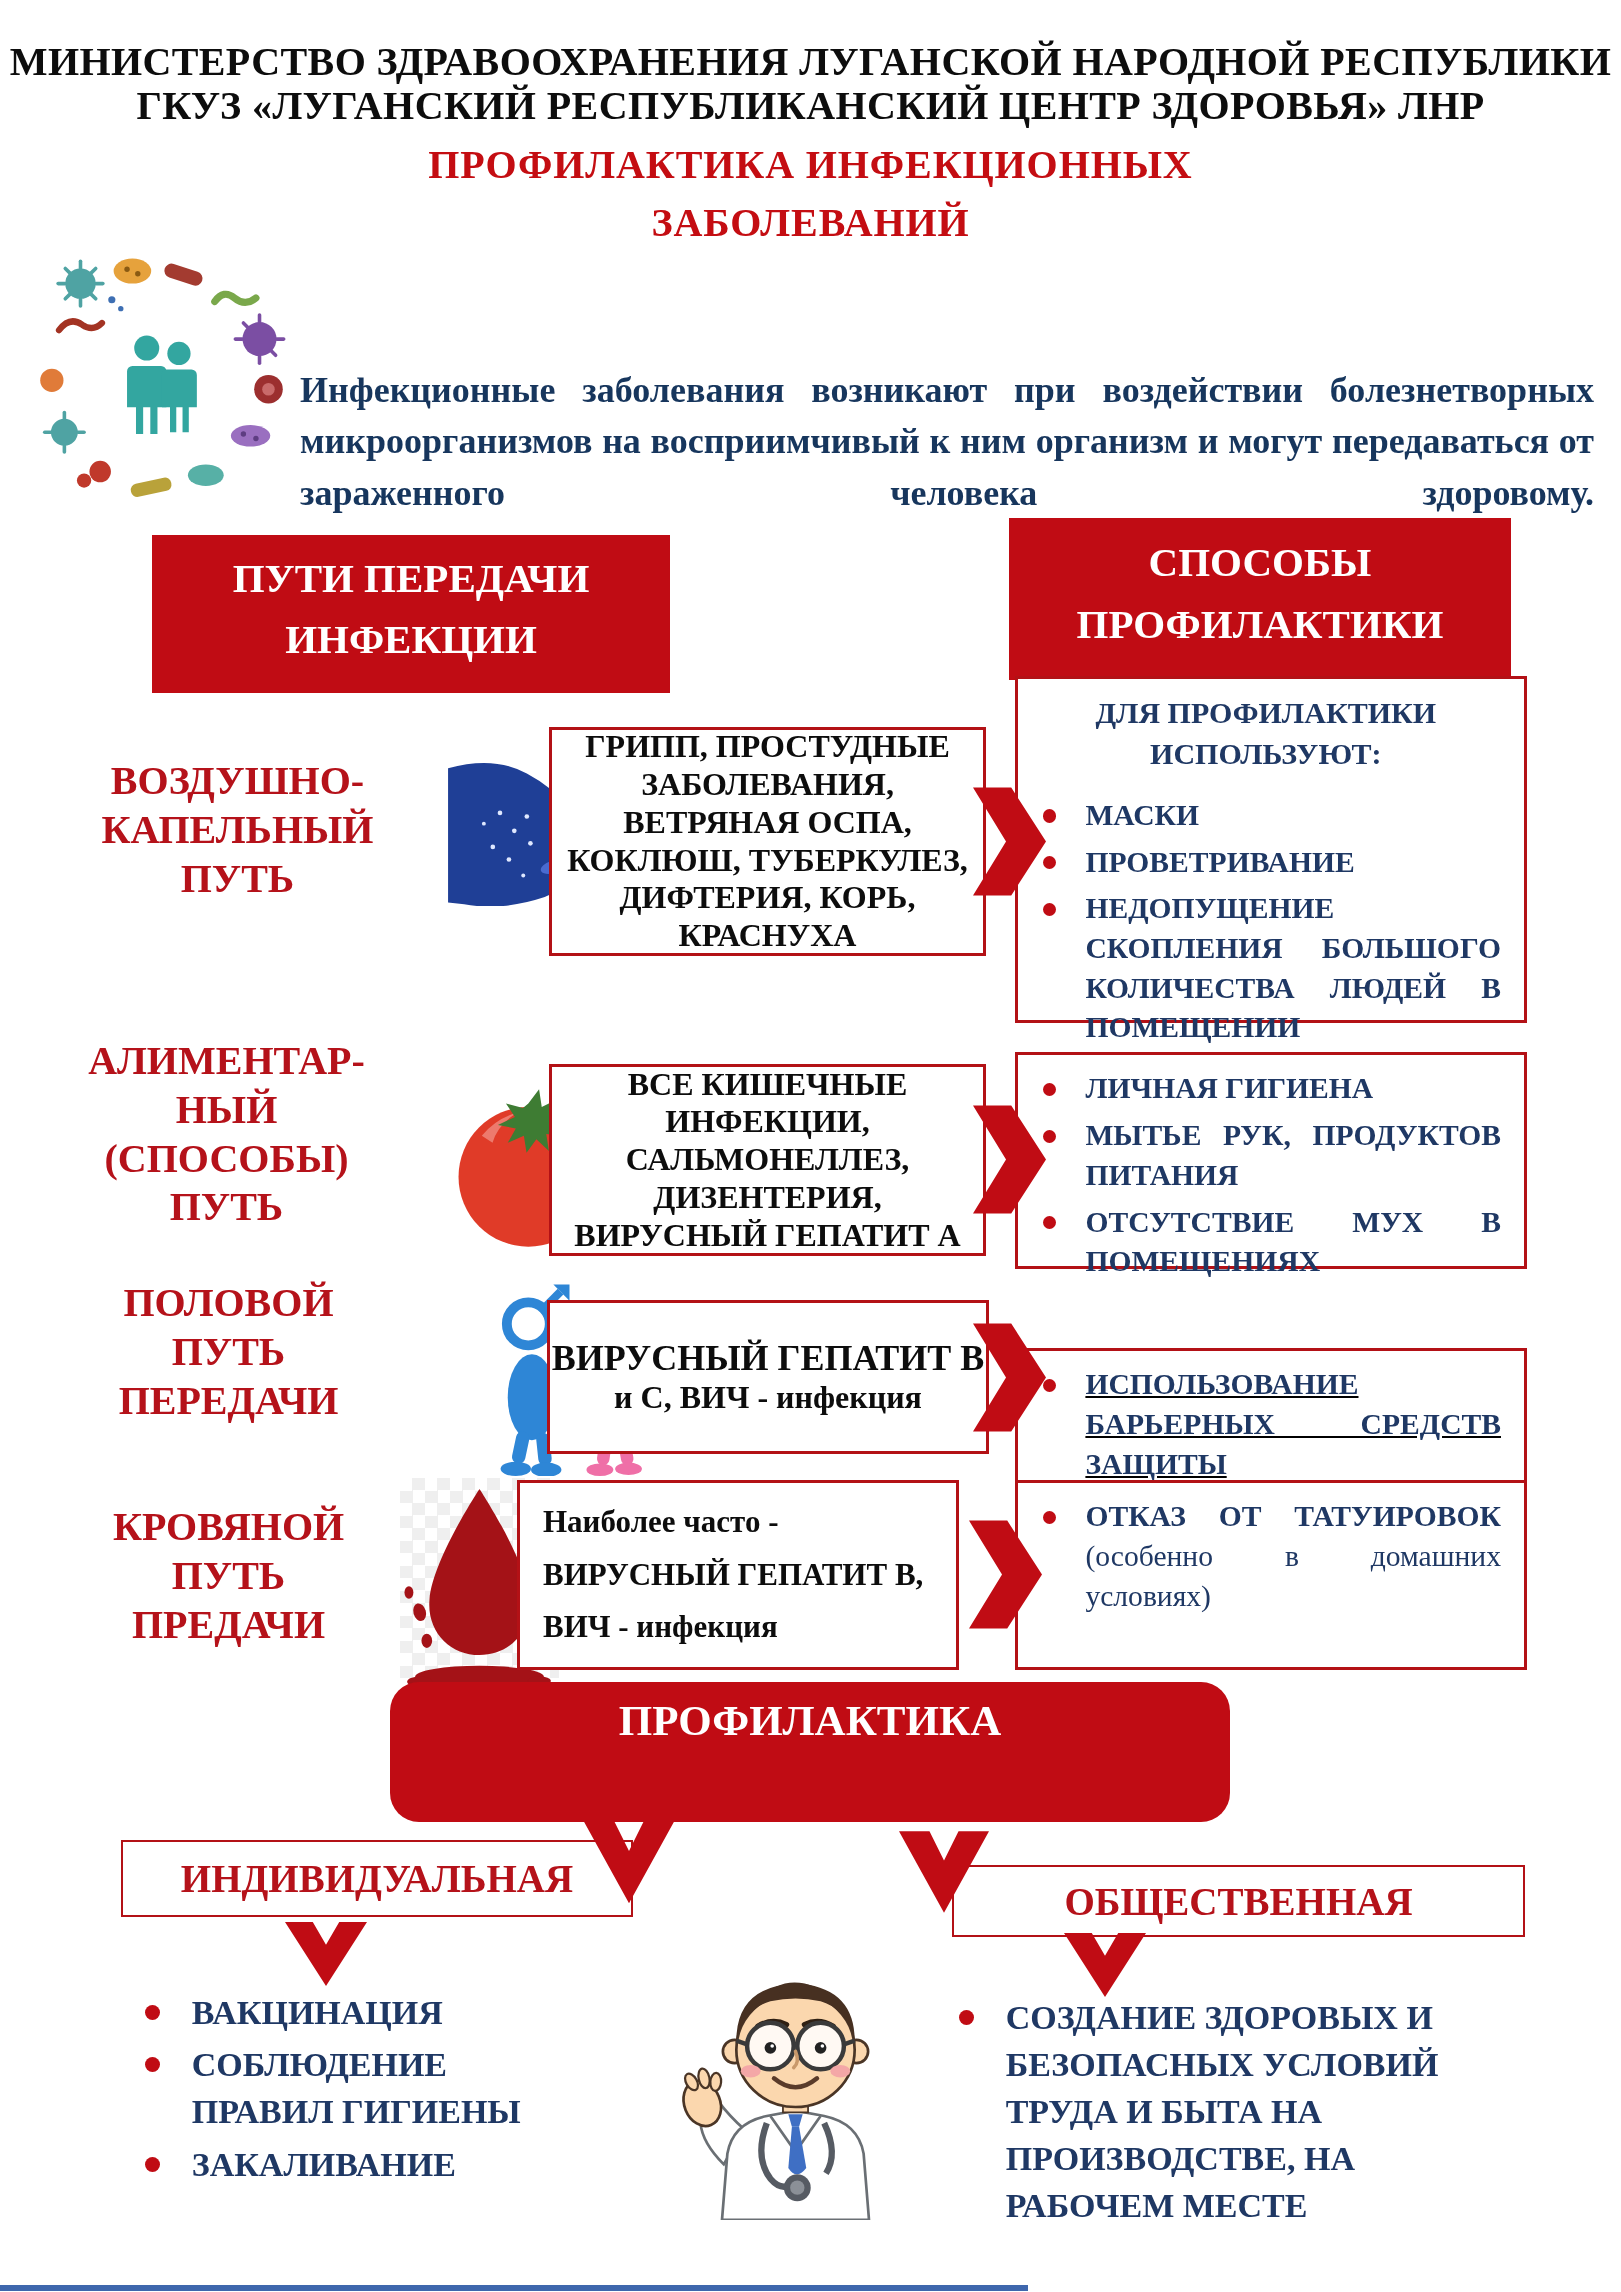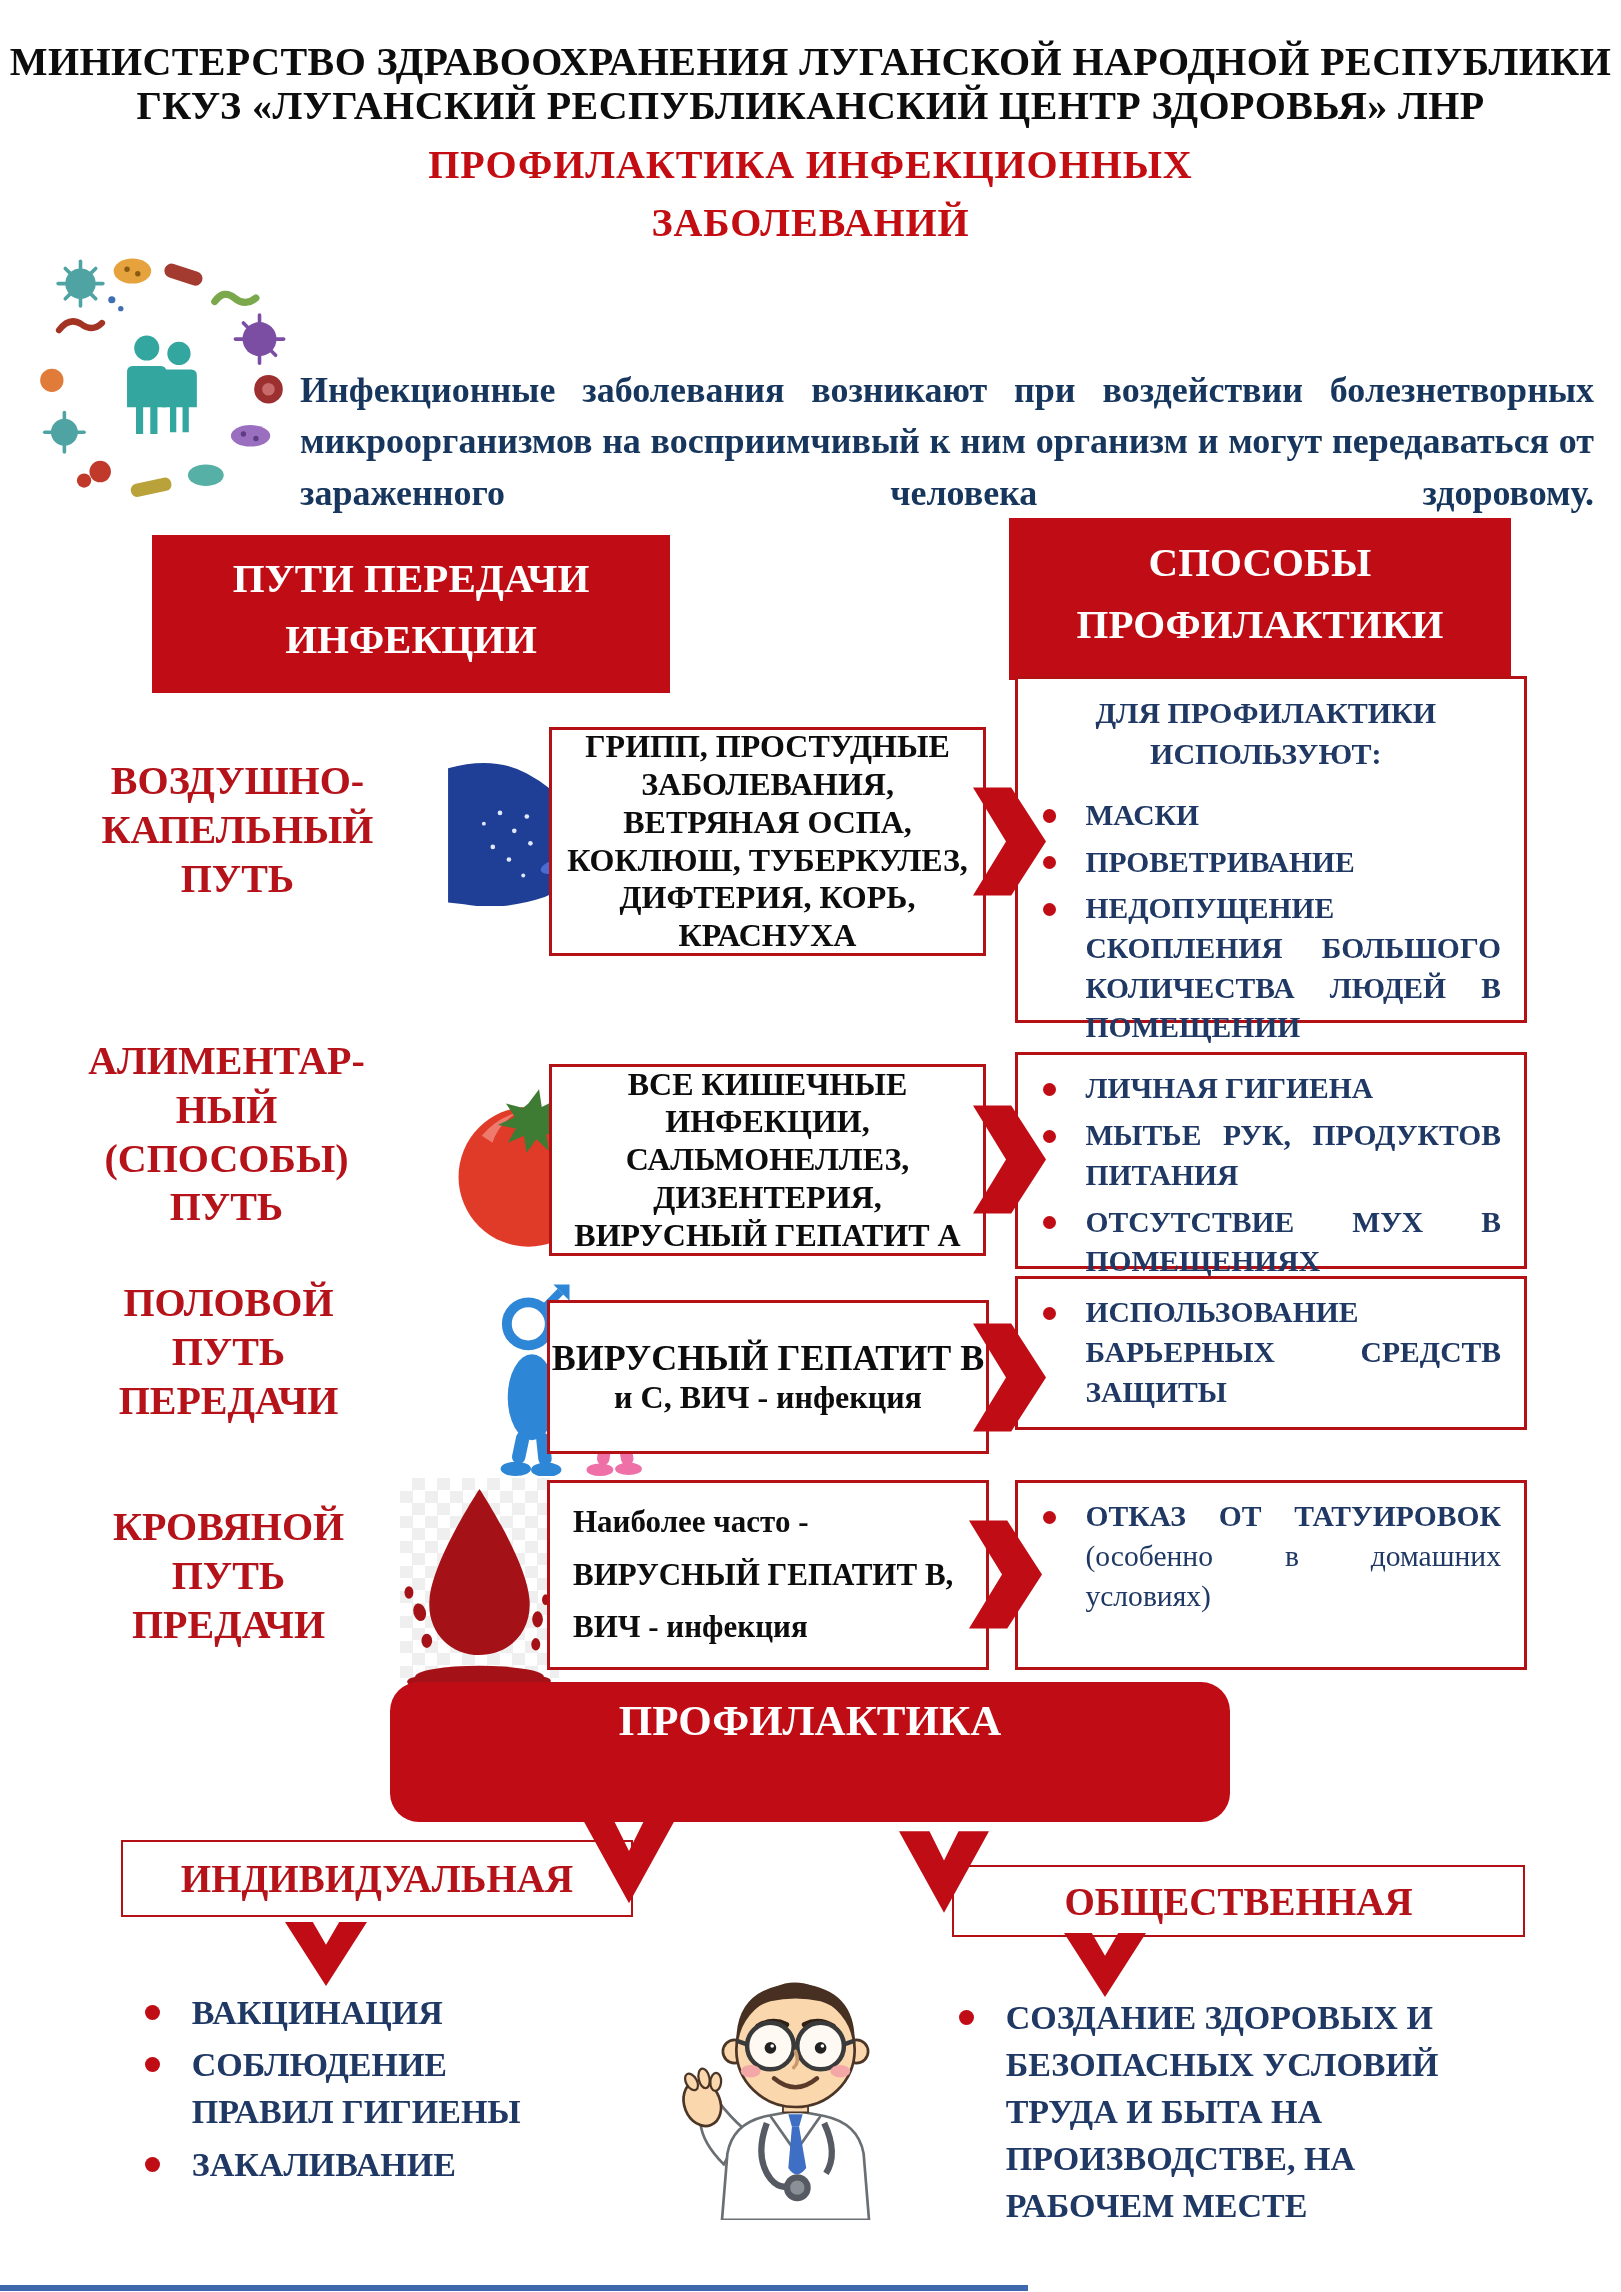--- a/index.html
+++ b/index.html
@@ -308,21 +308,21 @@
   <div class="big">ВИРУСНЫЙ ГЕПАТИТ В</div>
   <div>и С, ВИЧ - инфекция</div>
 </div>
 
 <div class="abs" style="left:973px;top:1322px;z-index:3;">
   <svg width="73" height="111" viewBox="0 0 84 124">
       <polygon points="0,0 44,0 84,62 44,124 0,124 38,62" fill="#c00c14"></polygon>
     </svg>
 </div>
 
-<div class="abs wbox prevbox" style="left:1015px;top:1276px;width:512px;height:154px;">
+<div class="abs wbox prevbox" style="left:1015px;top:1348px;width:512px;height:154px;text-decoration:underline;">
   <ul class="bullets">
     <li>
         <span class="dot"></span>
         <span class="btext">ИСПОЛЬЗОВАНИЕ БАРЬЕРНЫХ СРЕДСТВ ЗАЩИТЫ</span>
       </li>
   </ul>
 </div>
 
 <div class="abs ctr pathlabel" style="left:63px;top:1503px;width:331px;">
   <div>КРОВЯНОЙ</div>
@@ -338,21 +338,21 @@
     <ellipse cx="30" cy="182" rx="6" ry="8" fill="#a41217"></ellipse>
     <ellipse cx="154" cy="158" rx="6" ry="9" fill="#a41217"></ellipse>
     <ellipse cx="163" cy="136" rx="4" ry="6" fill="#a41217"></ellipse>
     <ellipse cx="152" cy="186" rx="5" ry="7" fill="#a41217"></ellipse>
     <ellipse cx="89" cy="222" rx="72" ry="12" fill="#a41217"></ellipse>
     <ellipse cx="22" cy="228" rx="14" ry="6" fill="#a41217"></ellipse>
     <ellipse cx="156" cy="227" rx="13" ry="5" fill="#a41217"></ellipse>
   </svg>
 </div>
 
-<div class="abs wbox disease leftal" style="left:547px;top:1480px;width:442px;height:190px;">
+<div class="abs wbox disease leftal" style="left:517px;top:1480px;width:442px;height:190px;">
   <div>Наиболее часто -</div>
   <div>ВИРУСНЫЙ ГЕПАТИТ В,</div>
   <div>ВИЧ - инфекция</div>
 </div>
 
 <div class="abs" style="left:969px;top:1519px;z-index:3;">
   <svg width="73" height="111" viewBox="0 0 84 124">
       <polygon points="0,0 44,0 84,62 44,124 0,124 38,62" fill="#c00c14"></polygon>
     </svg>
 </div>

